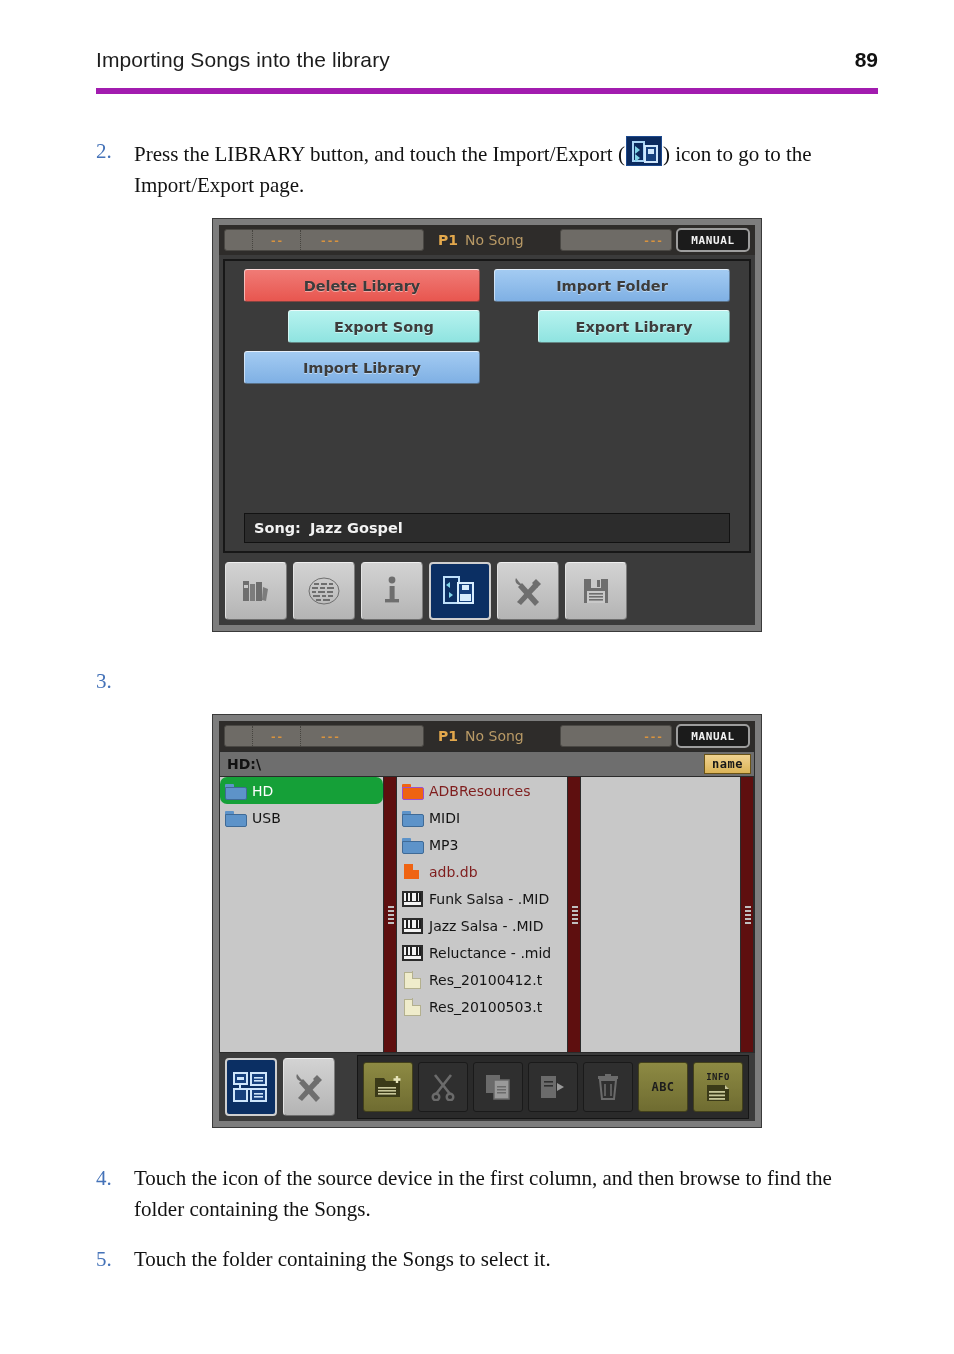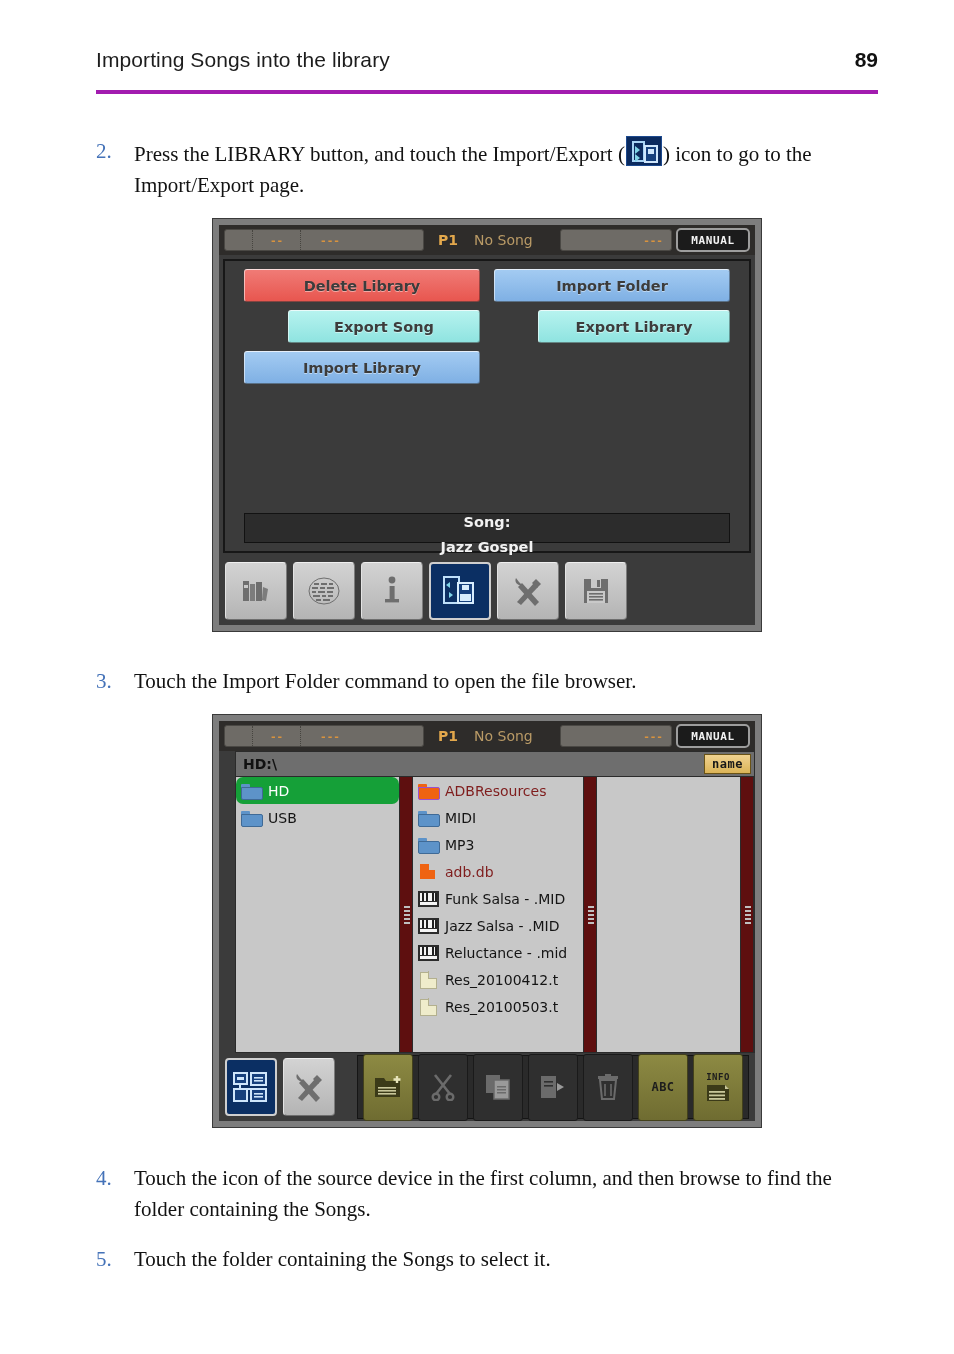--- a/index.html
+++ b/index.html
@@ -10,21 +10,21 @@
     font-family:"Liberation Serif", serif;
     color:#1a1a1a;
     position:relative;
     overflow:hidden;
   }
 
   
   .page-header {
     position:absolute; left:96px; top:46px; width:782px; height:48px;
     display:flex; align-items:flex-start; justify-content:space-between;
-    border-bottom:4px solid #a21caf;
+    border-bottom:6px solid #a21caf;
   }
   .page-header .hdr-title {
     font-family:"Liberation Sans", sans-serif;
     font-size:21px; letter-spacing:.1px; color:#1d1d1d; line-height:28px;
   }
   .page-header .hdr-page {
     font-family:"Liberation Sans", sans-serif;
     font-size:21px; font-weight:bold; color:#111; line-height:28px;
   }
 
@@ -101,21 +101,21 @@
   .sb-left { width:200px; justify-content:flex-start; }
   .sb-cell {
     height:100%; display:flex; align-items:center; justify-content:center;
     border-right:1px dotted #46443f; color:#d9933e;
     font-family:"DejaVu Sans Mono", monospace; font-size:11px; font-weight:bold;
   }
   .sb-cell.c1 { width:28px; }
   .sb-cell.c2 { width:48px; }
   .sb-cell.c3 { width:58px; border-right:none; }
   .sb-song {
-    flex:1; padding-left:10px; display:flex; align-items:baseline; gap:16px;
+    flex:1; padding-left:10px; display:flex; align-items:baseline; gap:7px;
     font-family:"DejaVu Sans", sans-serif; font-size:14px;
   }
   .sb-song .p1 { color:#e3a84c; font-weight:bold; }
   .sb-song .nosong { color:#b99a66; }
   .sb-right {
     width:112px; justify-content:flex-end; padding-right:8px;
     color:#d9933e; font-family:"DejaVu Sans Mono", monospace;
     font-size:11px; font-weight:bold;
   }
   .sb-manual {
@@ -149,21 +149,20 @@
   .ie-btn.del  { background:linear-gradient(#f07b76,#e8564f); }
   .ie-btn.exp  { background:linear-gradient(#b6f3ef,#8fe3e0);margin-left:44px; }
   .ie-btn.imp  { background:linear-gradient(#a3cbf2,#7fb0e4); }
 
   .ie-spacer { flex:1; }
   .ie-songbar {
     height:30px; background:#2c2c2c; border:1px solid #121212;
     display:flex; align-items:center; padding:0 9px; gap:9px;
     font-family:"DejaVu Sans", sans-serif; font-size:14.5px; font-weight:bold;
     color:#f2f2f2;
-    flex-direction:column;
   }
 
   
   .toolbar {
     height:68px; flex:none; display:flex; align-items:center;
     padding:0 6px; gap:6px;
   }
   .tb-btn {
     width:62px; height:58px; border-radius:4px;
     background:linear-gradient(#d3d3d3,#b4b4b4);
@@ -171,21 +170,21 @@
     border-bottom:1px solid #6e6e6e; border-right:1px solid #7c7c7c;
     display:flex; align-items:center; justify-content:center;
     position:relative;
   }
   .tb-btn.active {
     background:#0b2f63; border:2px solid #cfcfcf;
   }
   svg { display:block; }
 
   
-  .fb-body { flex:1; display:flex; flex-direction:column; background:#3b3b3b;padding-left:16px; }
+  .fb-body { flex:1; display:flex; flex-direction:column; background:#3b3b3b; }
   .fb-pathbar {
     height:26px; flex:none; background:#6e6e6e;
     border:1px solid #2b2b2b;
     display:flex; align-items:center; justify-content:space-between;
     padding:0 3px 0 7px;
   }
   .fb-path {
     font-family:"DejaVu Sans", sans-serif; font-size:14px;
     font-weight:bold; color:#111;
   }
@@ -243,21 +242,21 @@
   .fi.midi::after{
     content:""; position:absolute; left:0; right:0; bottom:3px; height:1px; background:#2b2b2b;
   }
 
   .tb-sep { width:10px; flex:none; }
   .tb-group {
     display:flex; align-items:center; gap:5px; padding:4px 5px;
     background:#2a2a2a; border:1px solid #151515; height:64px;
   }
   .tb-sm {
-    width:50px; height:67px; border-radius:3px;
+    width:50px; height:50px; border-radius:3px;
     background:#2f2f2f; border:1px solid #1a1a1a;
     display:flex; align-items:center; justify-content:center;
   }
   .tb-sm.olive {
     background:linear-gradient(#8d8a43,#6f6c31); border:1px solid #43411b;
   }
   .tb-lbl {
     font-family:"DejaVu Sans Mono", monospace; font-weight:bold;
     color:#1d1d1d; font-size:12px; letter-spacing:.5px;
   }
@@ -391,21 +390,20 @@
           </svg>
         </span>
       </div>
     </div>
 
   </div>
 </div>
 
 <div class="step" id="step3">
   <div class="num">3.</div>
-  <div class="txt">Touch the Import Folder command to open the file browser.</div>
 </div>
 
 <div class="device" id="device2">
   <div class="screen">
 
     <div class="statusbar">
       <div class="sb-seg sb-left">
         <div class="sb-cell c1"></div>
         <div class="sb-cell c2">--</div>
         <div class="sb-cell c3">---</div>

